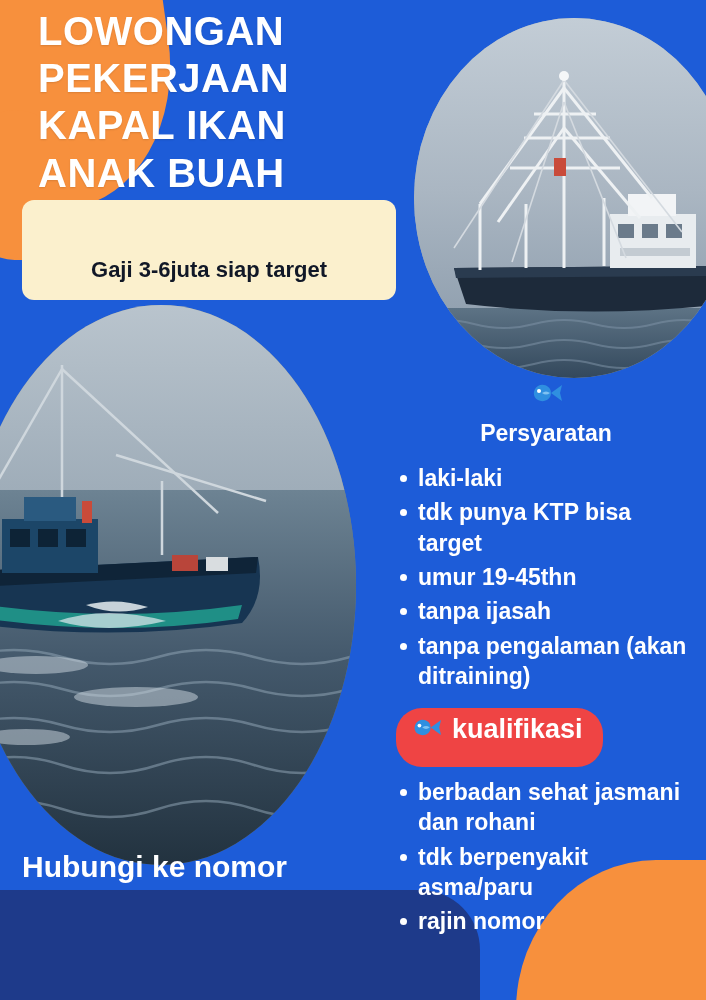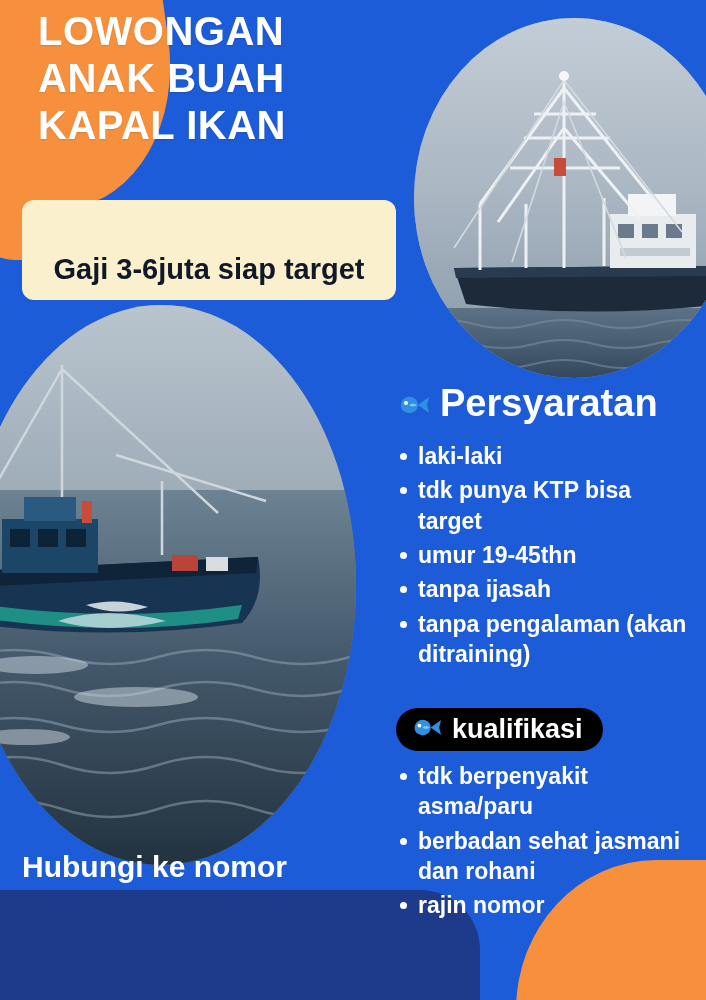--- a/index.html
+++ b/index.html
@@ -82,21 +82,21 @@
     z-index: 6;
     display: flex;
     align-items: center;
     justify-content: center;
     text-align: center;
     padding: 4px 14px;
   }
   .salary-text {
     color: #111827;
     font-weight: bold;
-    font-size: 29px;
+    font-size: 22px;
     line-height: 1.35;
     margin-top: 40px;
   }
 
   
   .photo-top {
     position: absolute;
     right: -28px; top: 18px;
     width: 320px; height: 360px;
     border-radius: 50%;
@@ -121,21 +121,22 @@
     left: 396px; top: 382px;
     width: 300px;
     z-index: 7;
   }
   .sec-title {
     display: flex;
     align-items: center;
     gap: 10px;
     color: #ffffff;
     font-weight: bold;
-    font-size: 38px;
+    font-size: 23px;
+    flex-direction: column;
   }
   .fish-icon { flex: 0 0 auto; }
   ul.bullets {
     list-style: none;
     margin-top: 16px;
   }
   ul.bullets li {
     position: relative;
     color: #ffffff;
     font-weight: bold;
@@ -157,23 +158,23 @@
   .qual-wrap {
     position: absolute;
     left: 396px; top: 708px;
     width: 300px;
     z-index: 7;
   }
   .qual-pill {
     display: inline-flex;
     align-items: center;
     gap: 10px;
-    background: #000000;
+    background: #ef4444;
     border-radius: 26px;
-    padding: 6px 20px 6px 14px;
+    padding: 6px 20px 22px 14px;
     color: #ffffff;
     font-weight: bold;
     font-size: 27px;
   }
   .qual-wrap ul.bullets { margin-top: 10px; }
 
   
   .contact {
     position: absolute;
     left: 22px; bottom: 116px;
@@ -300,22 +301,23 @@
       <g fill="#cfdae2" opacity="0.5">
         <ellipse cx="70" cy="360" rx="52" ry="9"></ellipse>
         <ellipse cx="170" cy="392" rx="62" ry="10"></ellipse>
         <ellipse cx="60" cy="432" rx="44" ry="8"></ellipse>
       </g>
     </svg>
   </div>
 
   <div class="headline">
     <div>LOWONGAN</div>
+    <div>PEKERJAAN</div>
+    <div>KAPAL IKAN</div>
     <div>ANAK BUAH</div>
-    <div>KAPAL IKAN</div>
   </div>
 
   <div class="salary-box">
     <span class="salary-text">Gaji 3-6juta siap target</span>
   </div>
 
   <div class="req-wrap">
     <div class="sec-title">
       <span class="fish-icon">
         <svg width="34" height="22" viewBox="0 0 34 22" aria-hidden="true">
@@ -342,21 +344,21 @@
         <svg width="32" height="21" viewBox="0 0 34 22" aria-hidden="true">
           <path d="M22 11 C22 4 14 1 9 4 C4 7 3 15 9 18 C14 21 22 18 22 11 Z" fill="#2f8fe0"></path>
           <path d="M22 11 L33 3 L31 11 L33 19 Z" fill="#2f8fe0"></path>
           <circle cx="10" cy="9" r="2" fill="#ffffff"></circle>
           <path d="M13 11 q4 -3 8 0 q-4 3 -8 0 Z" fill="#7ec2f2"></path>
         </svg>
       </span>
       <span>kualifikasi</span>
     </div>
     <ul class="bullets">
+      <li>berbadan sehat jasmani dan rohani</li>
       <li>tdk berpenyakit asma/paru</li>
-      <li>berbadan sehat jasmani dan rohani</li>
       <li>rajin nomor</li>
     </ul>
   </div>
 
   <div class="contact">Hubungi ke nomor</div>
 
 </div>
 
 </body></html>

